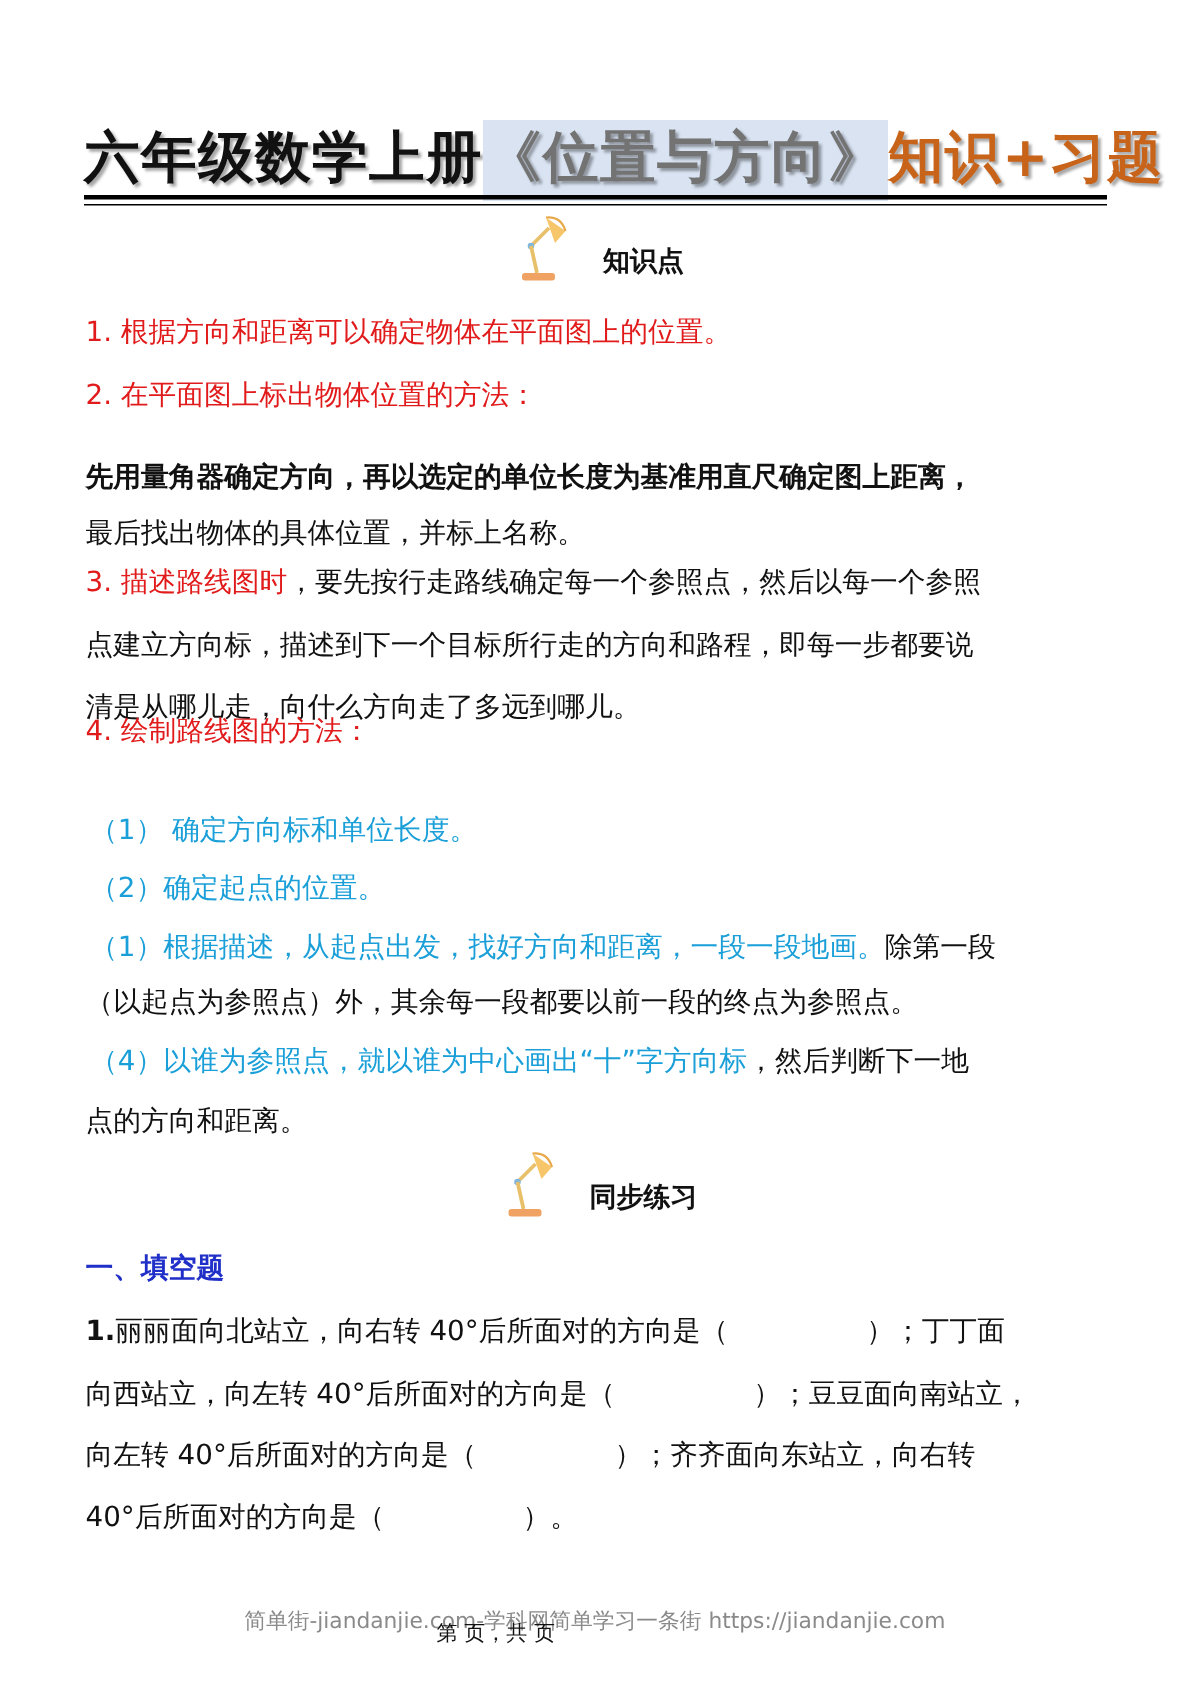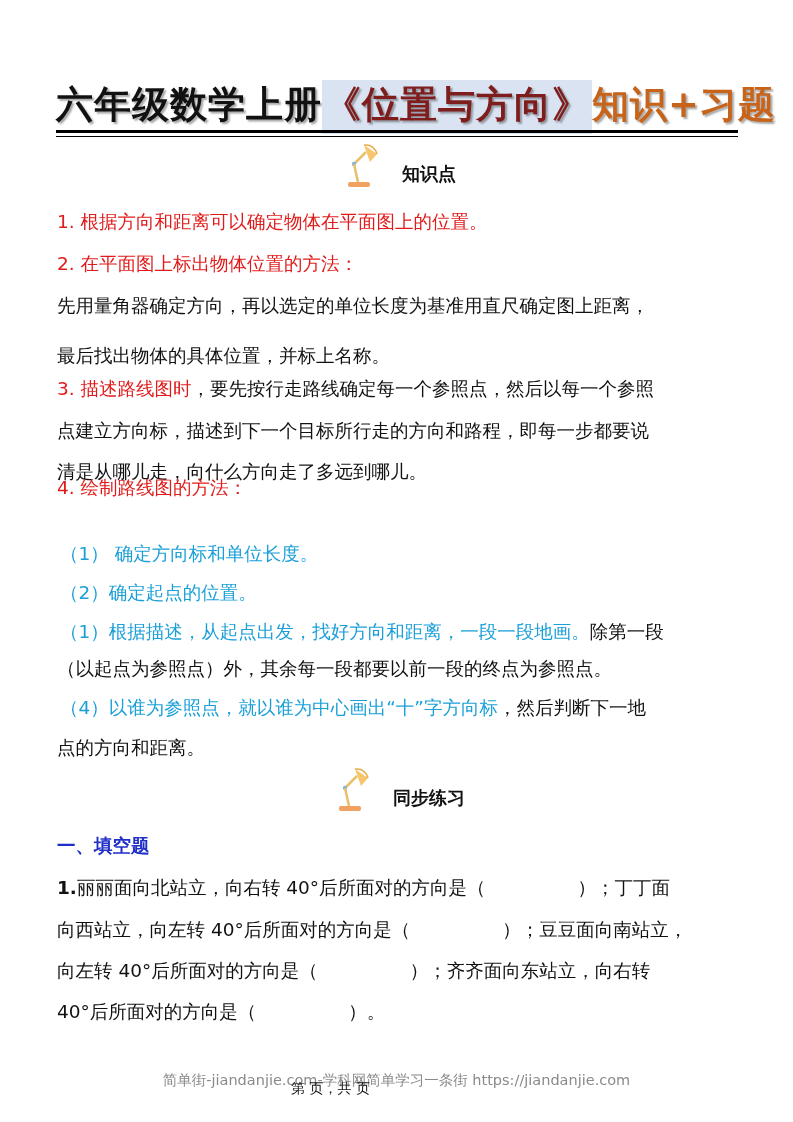--- a/index.html
+++ b/index.html
@@ -2,21 +2,21 @@
 <html><head>
 <meta charset="utf-8">
 <style>
   html, body { margin:0; padding:0; background:#ffffff; }
   body { width:793px; height:1122px; position:relative; overflow:hidden;
          font-family:"DejaVu Sans","Liberation Sans",sans-serif; color:#111; }
   .title-wrap { position:absolute; left:56px; top:74px; width:682px; height:56px; }
   .title { position:absolute; left:0; top:6px; font-size:37px; font-weight:bold; letter-spacing:1px;
            white-space:nowrap; text-shadow:2px 2px 2px rgba(0,0,0,0.35); font-family:"DejaVu Serif","Liberation Serif",serif; }
   .title .t1 { color:#111; }
-  .title .t2 { color:#7f1d1d; background:#d9e3f2; padding:2px 2px 8px 2px; }
+  .title .t2 { color:#737373; background:#d9e3f2; padding:2px 2px 8px 2px; }
   .title .t3 { color:#c8631a; }
   .rule1 { position:absolute; left:56px; top:130px; width:682px; height:3px; background:#000; }
   .rule2 { position:absolute; left:56px; top:136px; width:682px; height:1px; background:#000; }
 
   .sec-head { position:absolute; display:flex; align-items:flex-end; gap:22px; }
   .sec-head .lbl { font-size:18px; font-weight:bold; color:#111; margin-bottom:2px; }
   .lamp { width:36px; height:46px; }
 
   .line { position:absolute; left:57px; font-size:18.5px; white-space:nowrap; line-height:26px; }
   .red { color:#e11b1b; }
@@ -46,21 +46,21 @@
     <line x1="22" y1="10" x2="10" y2="22" stroke="#e9c06a" stroke-width="2.5"></line>
     <circle cx="10" cy="22" r="2.2" fill="#7fb6e0"></circle>
     <line x1="10" y1="22" x2="14" y2="40" stroke="#e9c06a" stroke-width="2.5"></line>
     <rect x="4" y="40" width="22" height="5" rx="2" fill="#f0a262"></rect>
   </svg>
   <span class="lbl">知识点</span>
 </div>
 
 <div class="line" style="top:209px;text-align:center;"><span class="red">1. 根据方向和距离可以确定物体在平面图上的位置。</span></div>
 <div class="line" style="top:251px;"><span class="red">2. 在平面图上标出物体位置的方法：</span></div>
-<div class="line" style="top:293px;"><span class="dark">先用量角器确定方向，再以选定的单位长度为基准用直尺确定图上距离，</span></div>
+<div class="line" style="top:306px;font-weight:bold;"><span class="dark">先用量角器确定方向，再以选定的单位长度为基准用直尺确定图上距离，</span></div>
 <div class="line" style="top:343px;"><span class="dark">最后找出物体的具体位置，并标上名称。</span></div>
 <div class="line" style="top:376px;"><span class="red">3. 描述路线图时</span><span class="dark">，要先按行走路线确定每一个参照点，然后以每一个参照</span></div>
 <div class="line" style="top:418px;"><span class="dark">点建立方向标，描述到下一个目标所行走的方向和路程，即每一步都要说</span></div>
 <div class="line" style="top:459px;"><span class="dark">清是从哪儿走，向什么方向走了多远到哪儿。</span></div>
 <div class="line" style="top:475px;"><span class="red">4. 绘制路线图的方法：</span></div>
 <div class="line" style="top:541px; left:60px;"><span class="blue">（1）  确定方向标和单位长度。</span></div>
 <div class="line" style="top:580px; left:60px;"><span class="blue">（2）确定起点的位置。</span></div>
 <div class="line" style="top:619px; left:60px;"><span class="blue">（1）根据描述，从起点出发，找好方向和距离，一段一段地画。</span><span class="dark">除第一段</span></div>
 <div class="line" style="top:656px;"><span class="dark">（以起点为参照点）外，其余每一段都要以前一段的终点为参照点。</span></div>
 <div class="line" style="top:695px; left:60px;"><span class="blue">（4）以谁为参照点，就以谁为中心画出“十”字方向标</span><span class="dark">，然后判断下一地</span></div>

